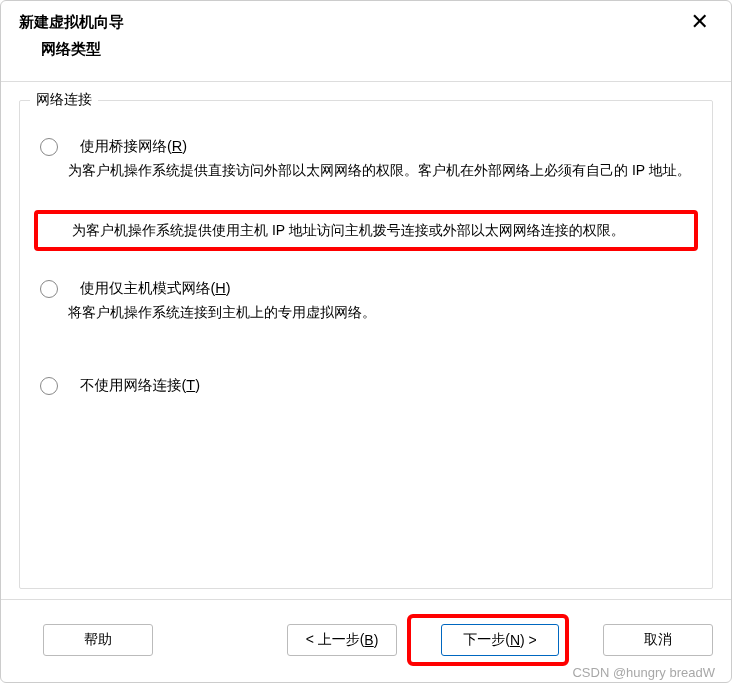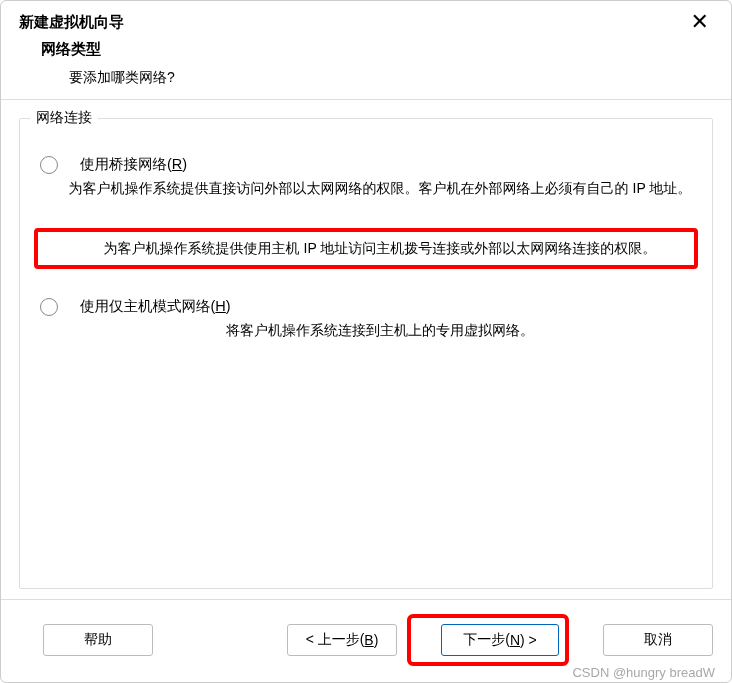--- a/index.html
+++ b/index.html
@@ -61,21 +61,20 @@
       flex: 1;
       padding: 18px 18px 10px 18px;
       overflow: hidden;
     }
     .fieldset {
       position: relative;
       border: 1px solid #ddd;
       border-radius: 2px;
       padding: 30px 14px 20px 14px;
       height: 100%;
-      text-align: center;
     }
     .fieldset-legend {
       position: absolute;
       top: -10px;
       left: 10px;
       background: #fff;
       padding: 0 6px;
       font-size: 14px;
     }
     .option {
@@ -182,21 +181,20 @@
 
 <div class="dialog">
 
   <div class="titlebar">
     <div class="title">新建虚拟机向导</div>
     <div class="close-btn">✕</div>
   </div>
 
   <div class="header">
     <div class="header-title">网络类型</div>
-    <div class="header-subtitle">要添加哪类网络?</div>
   </div>
 
   <div class="separator"></div>
 
   <div class="content">
     <div class="fieldset">
       <div class="fieldset-legend">网络连接</div>
 
       <div class="option">
         <div class="option-row">
@@ -211,20 +209,26 @@
       </div>
 
       <div class="option">
         <div class="option-row">
           <span class="radio"></span>
           <span class="option-label"><span>使用仅主机模式网络(</span><span class="hotkey">H</span><span>)</span></span>
         </div>
         <div class="option-desc">将客户机操作系统连接到主机上的专用虚拟网络。</div>
       </div>
 
+      <div class="option" style="margin-top:40px;">
+        <div class="option-row">
+          <span class="radio"></span>
+          <span class="option-label"><span>不使用网络连接(</span><span class="hotkey">T</span><span>)</span></span>
+        </div>
+      </div>
 
     </div>
   </div>
 
   <div class="button-bar">
     <button class="btn">帮助</button>
     <div class="spacer"></div>
     <button class="btn">
         <span>&lt; 上一步(</span>
         <span class="hotkey">B</span>

